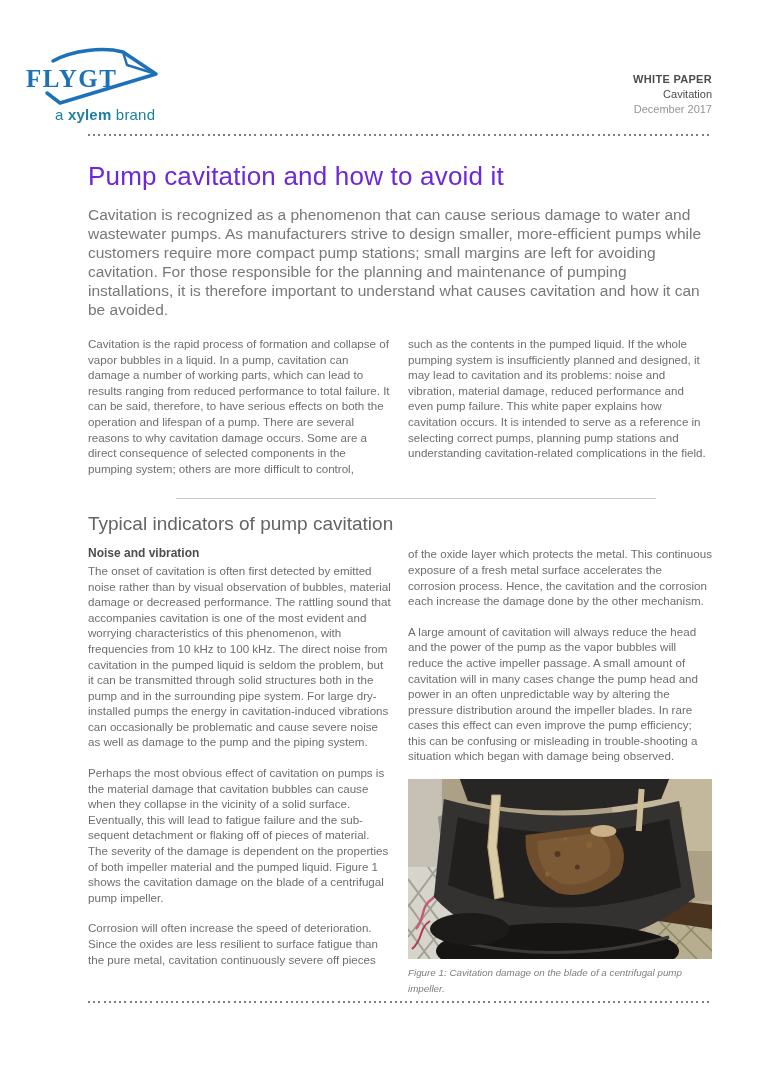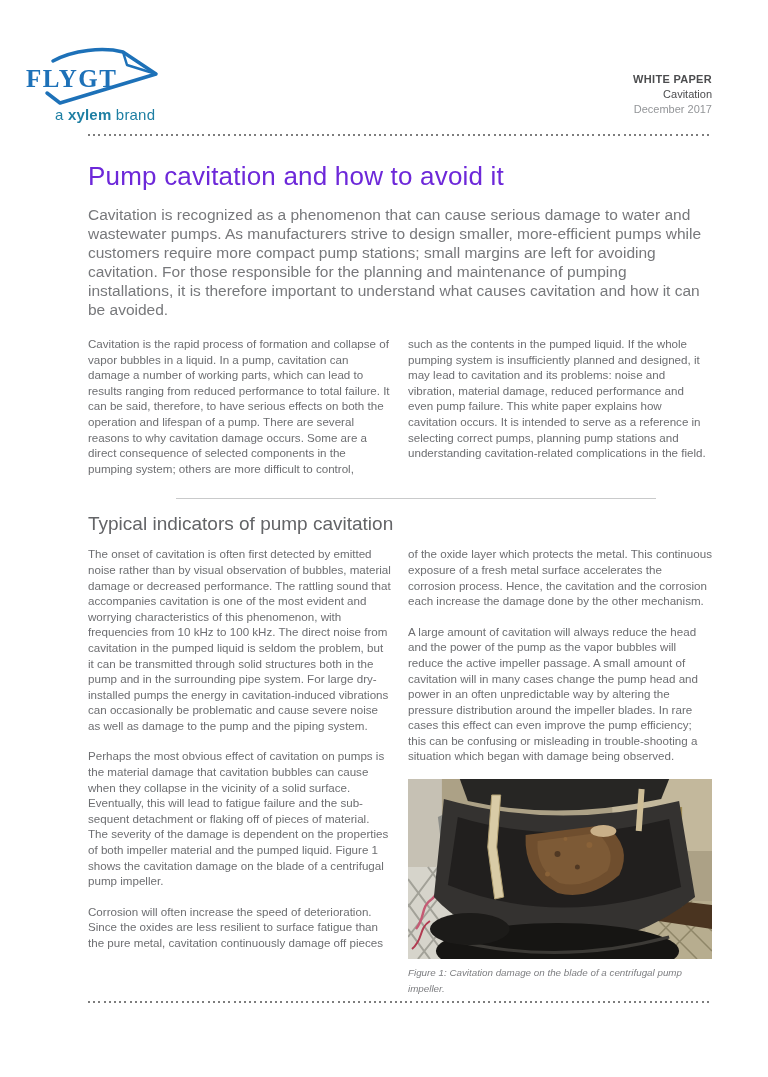--- a/index.html
+++ b/index.html
@@ -85,24 +85,25 @@
       </div>
     </div>
 
     <div class="solid-rule"></div>
 
     <h2 class="section-heading">Typical indicators of pump cavitation</h2>
 
     <div class="cols body2">
 
       <div class="col">
+        <h3 class="subhead">Noise and vibration</h3>
         <p>The onset of cavitation is often first detected by emitted noise rather than by visual observation of bubbles, material damage or decreased performance. The rattling sound that accompanies cavitation is one of the most evident and worrying characteristics of this phenomenon, with frequencies from 10 kHz to 100 kHz. The direct noise from cavitation in the pumped liquid is seldom the problem, but it can be transmitted through solid structures both in the pump and in the surrounding pipe system. For large dry-installed pumps the energy in cavitation-induced vibrations can occasionally be problematic and cause severe noise as well as damage to the pump and the piping system.</p>
 
         <p>Perhaps the most obvious effect of cavitation on pumps is the material damage that cavitation bubbles can cause when they collapse in the vicinity of a solid surface. Eventually, this will lead to fatigue failure and the sub-sequent detachment or flaking off of pieces of material. The severity of the damage is dependent on the properties of both impeller material and the pumped liquid. Figure 1 shows the cavitation damage on the blade of a centrifugal pump impeller.</p>
-        <p>Corrosion will often increase the speed of deterioration. Since the oxides are less resilient to surface fatigue than the pure metal, cavitation continuously damage off pieces</p>
+        <p>Corrosion will often increase the speed of deterioration. Since the oxides are less resilient to surface fatigue than the pure metal, cavitation continuously severe off pieces</p>
       </div>
 
       <div class="col">
         <p>of the oxide layer which protects the metal. This continuous exposure of a fresh metal surface accelerates the corrosion process. Hence, the cavitation and the corrosion each increase the damage done by the other mechanism.</p>
 
         <p>A large amount of cavitation will always reduce the head and the power of the pump as the vapor bubbles will reduce the active impeller passage. A small amount of cavitation will in many cases change the pump head and power in an often unpredictable way by altering the pressure distribution around the impeller blades. In rare cases this effect can even improve the pump efficiency; this can be confusing or misleading in trouble-shooting a situation which began with damage being observed.</p>
 
         <figure>
           <svg class="photo" viewBox="0 0 305 180" preserveAspectRatio="none" aria-hidden="true">
 

